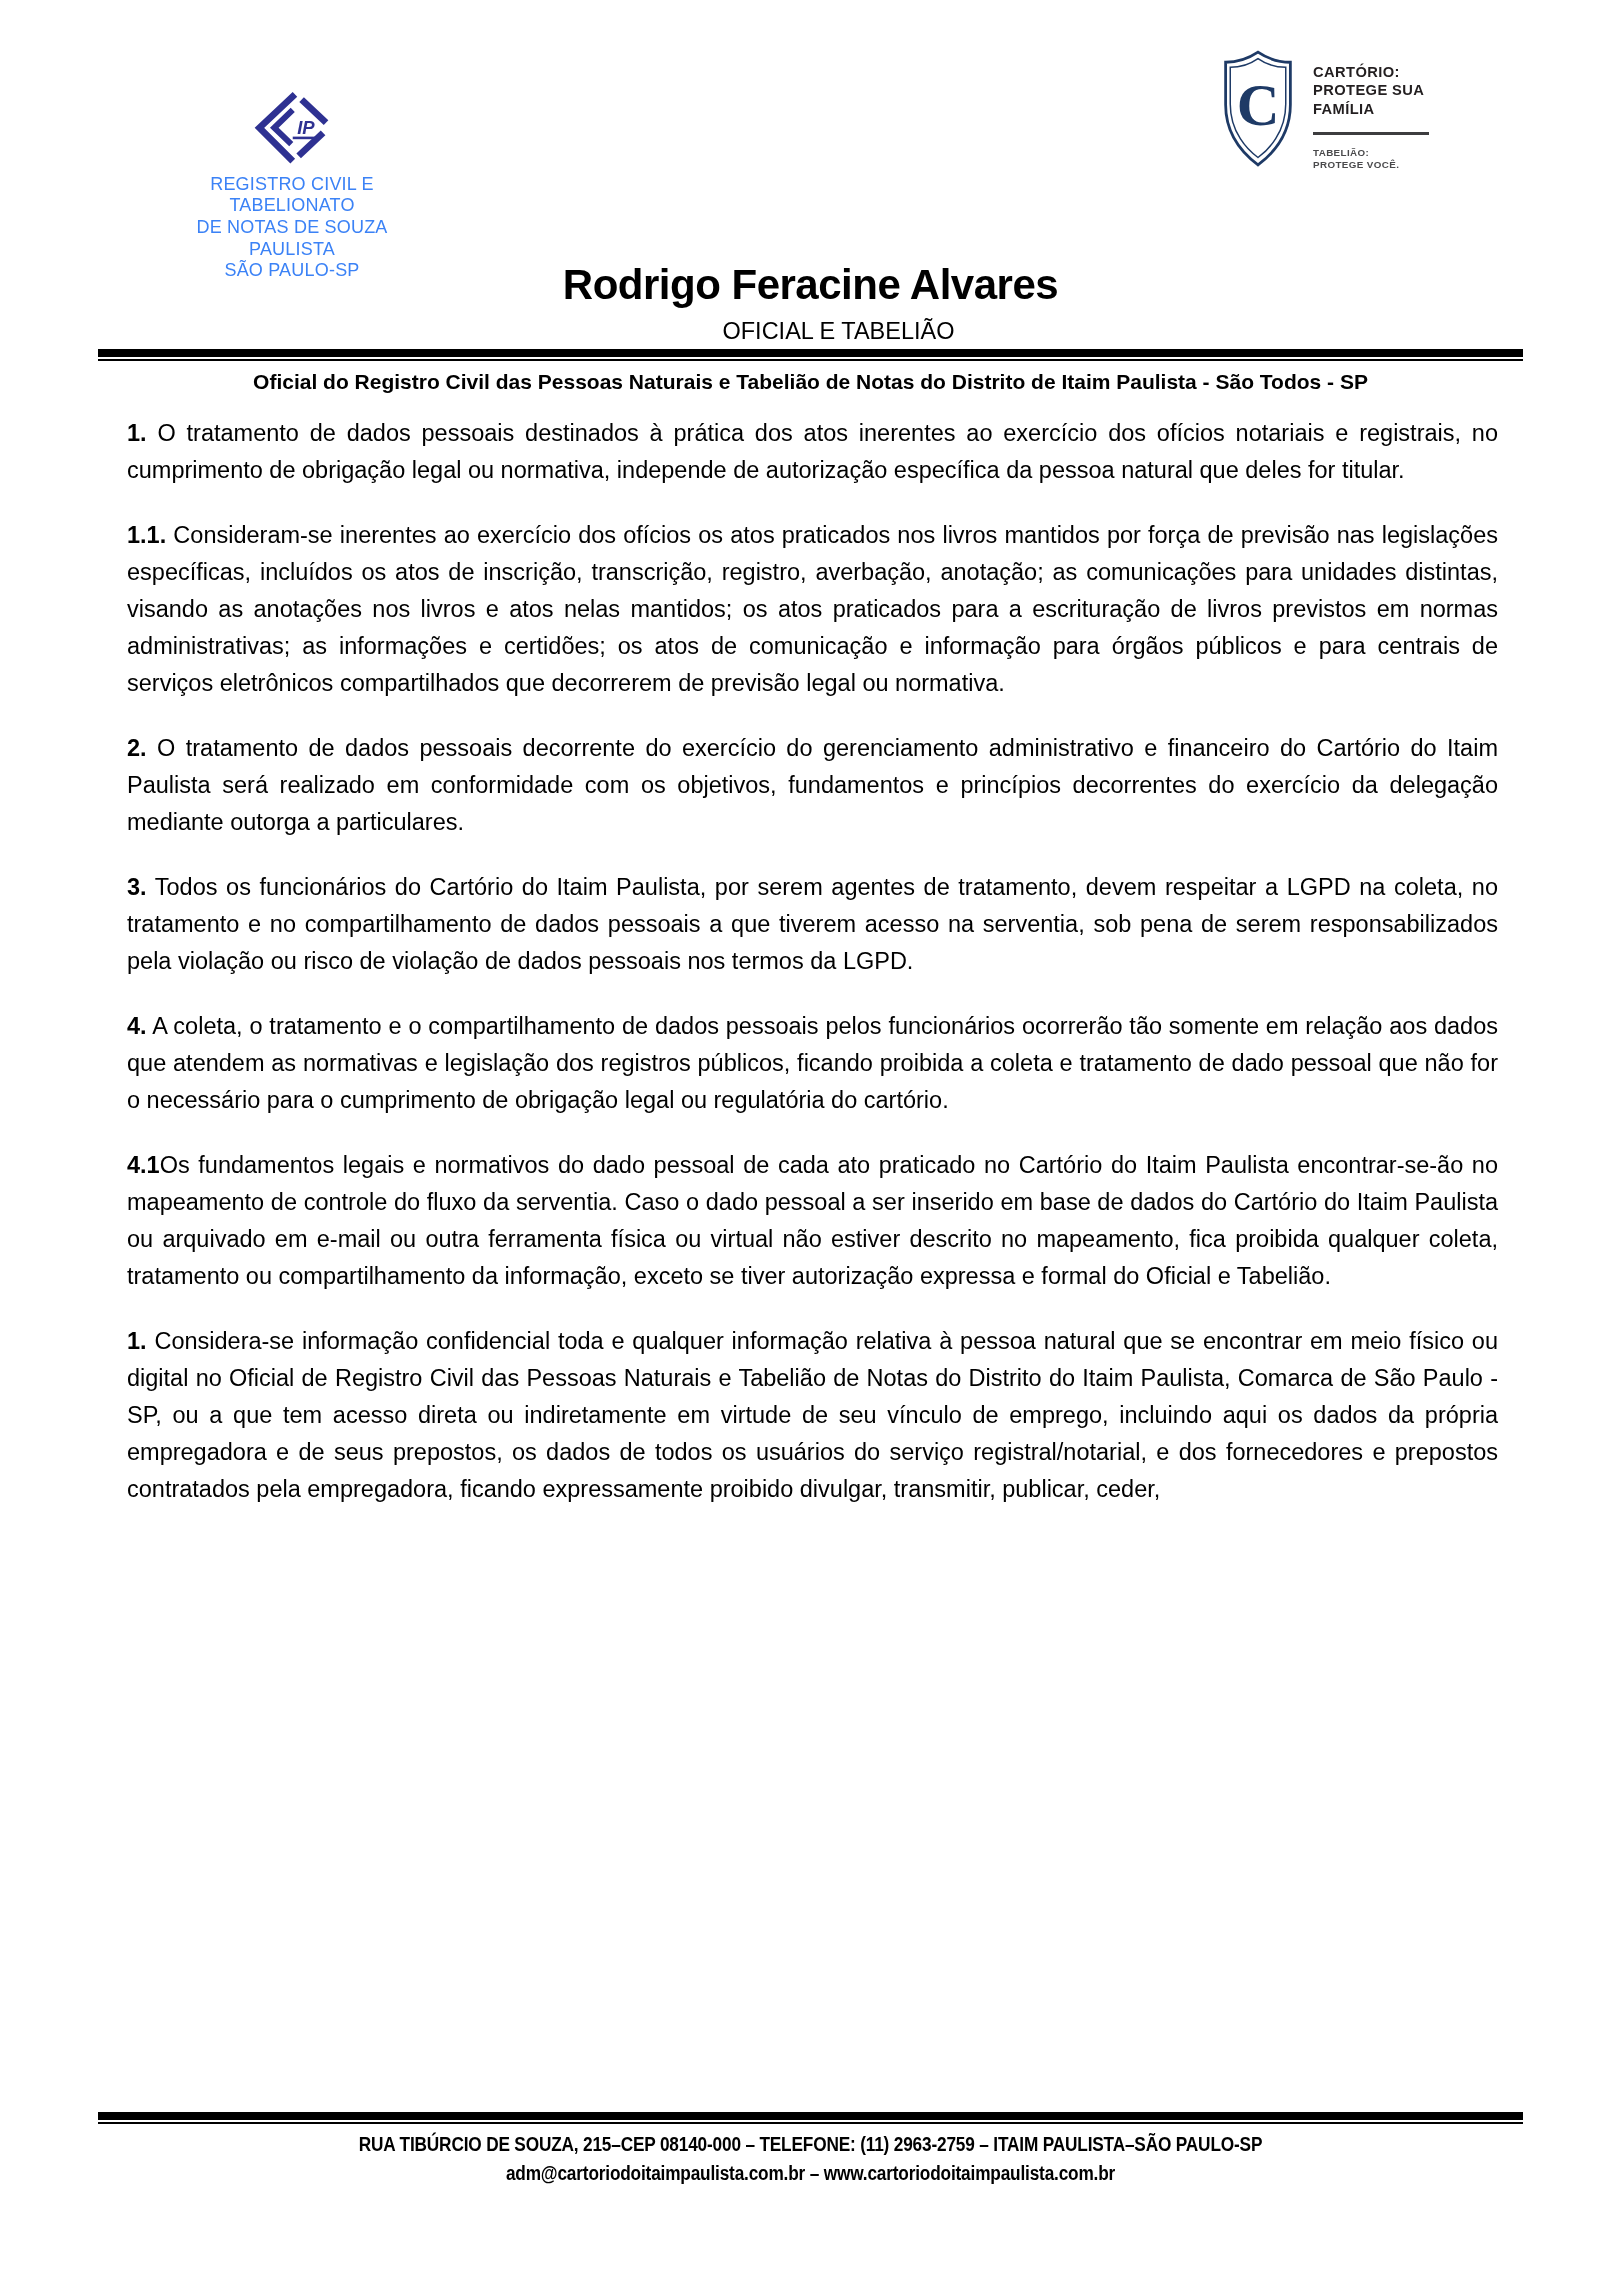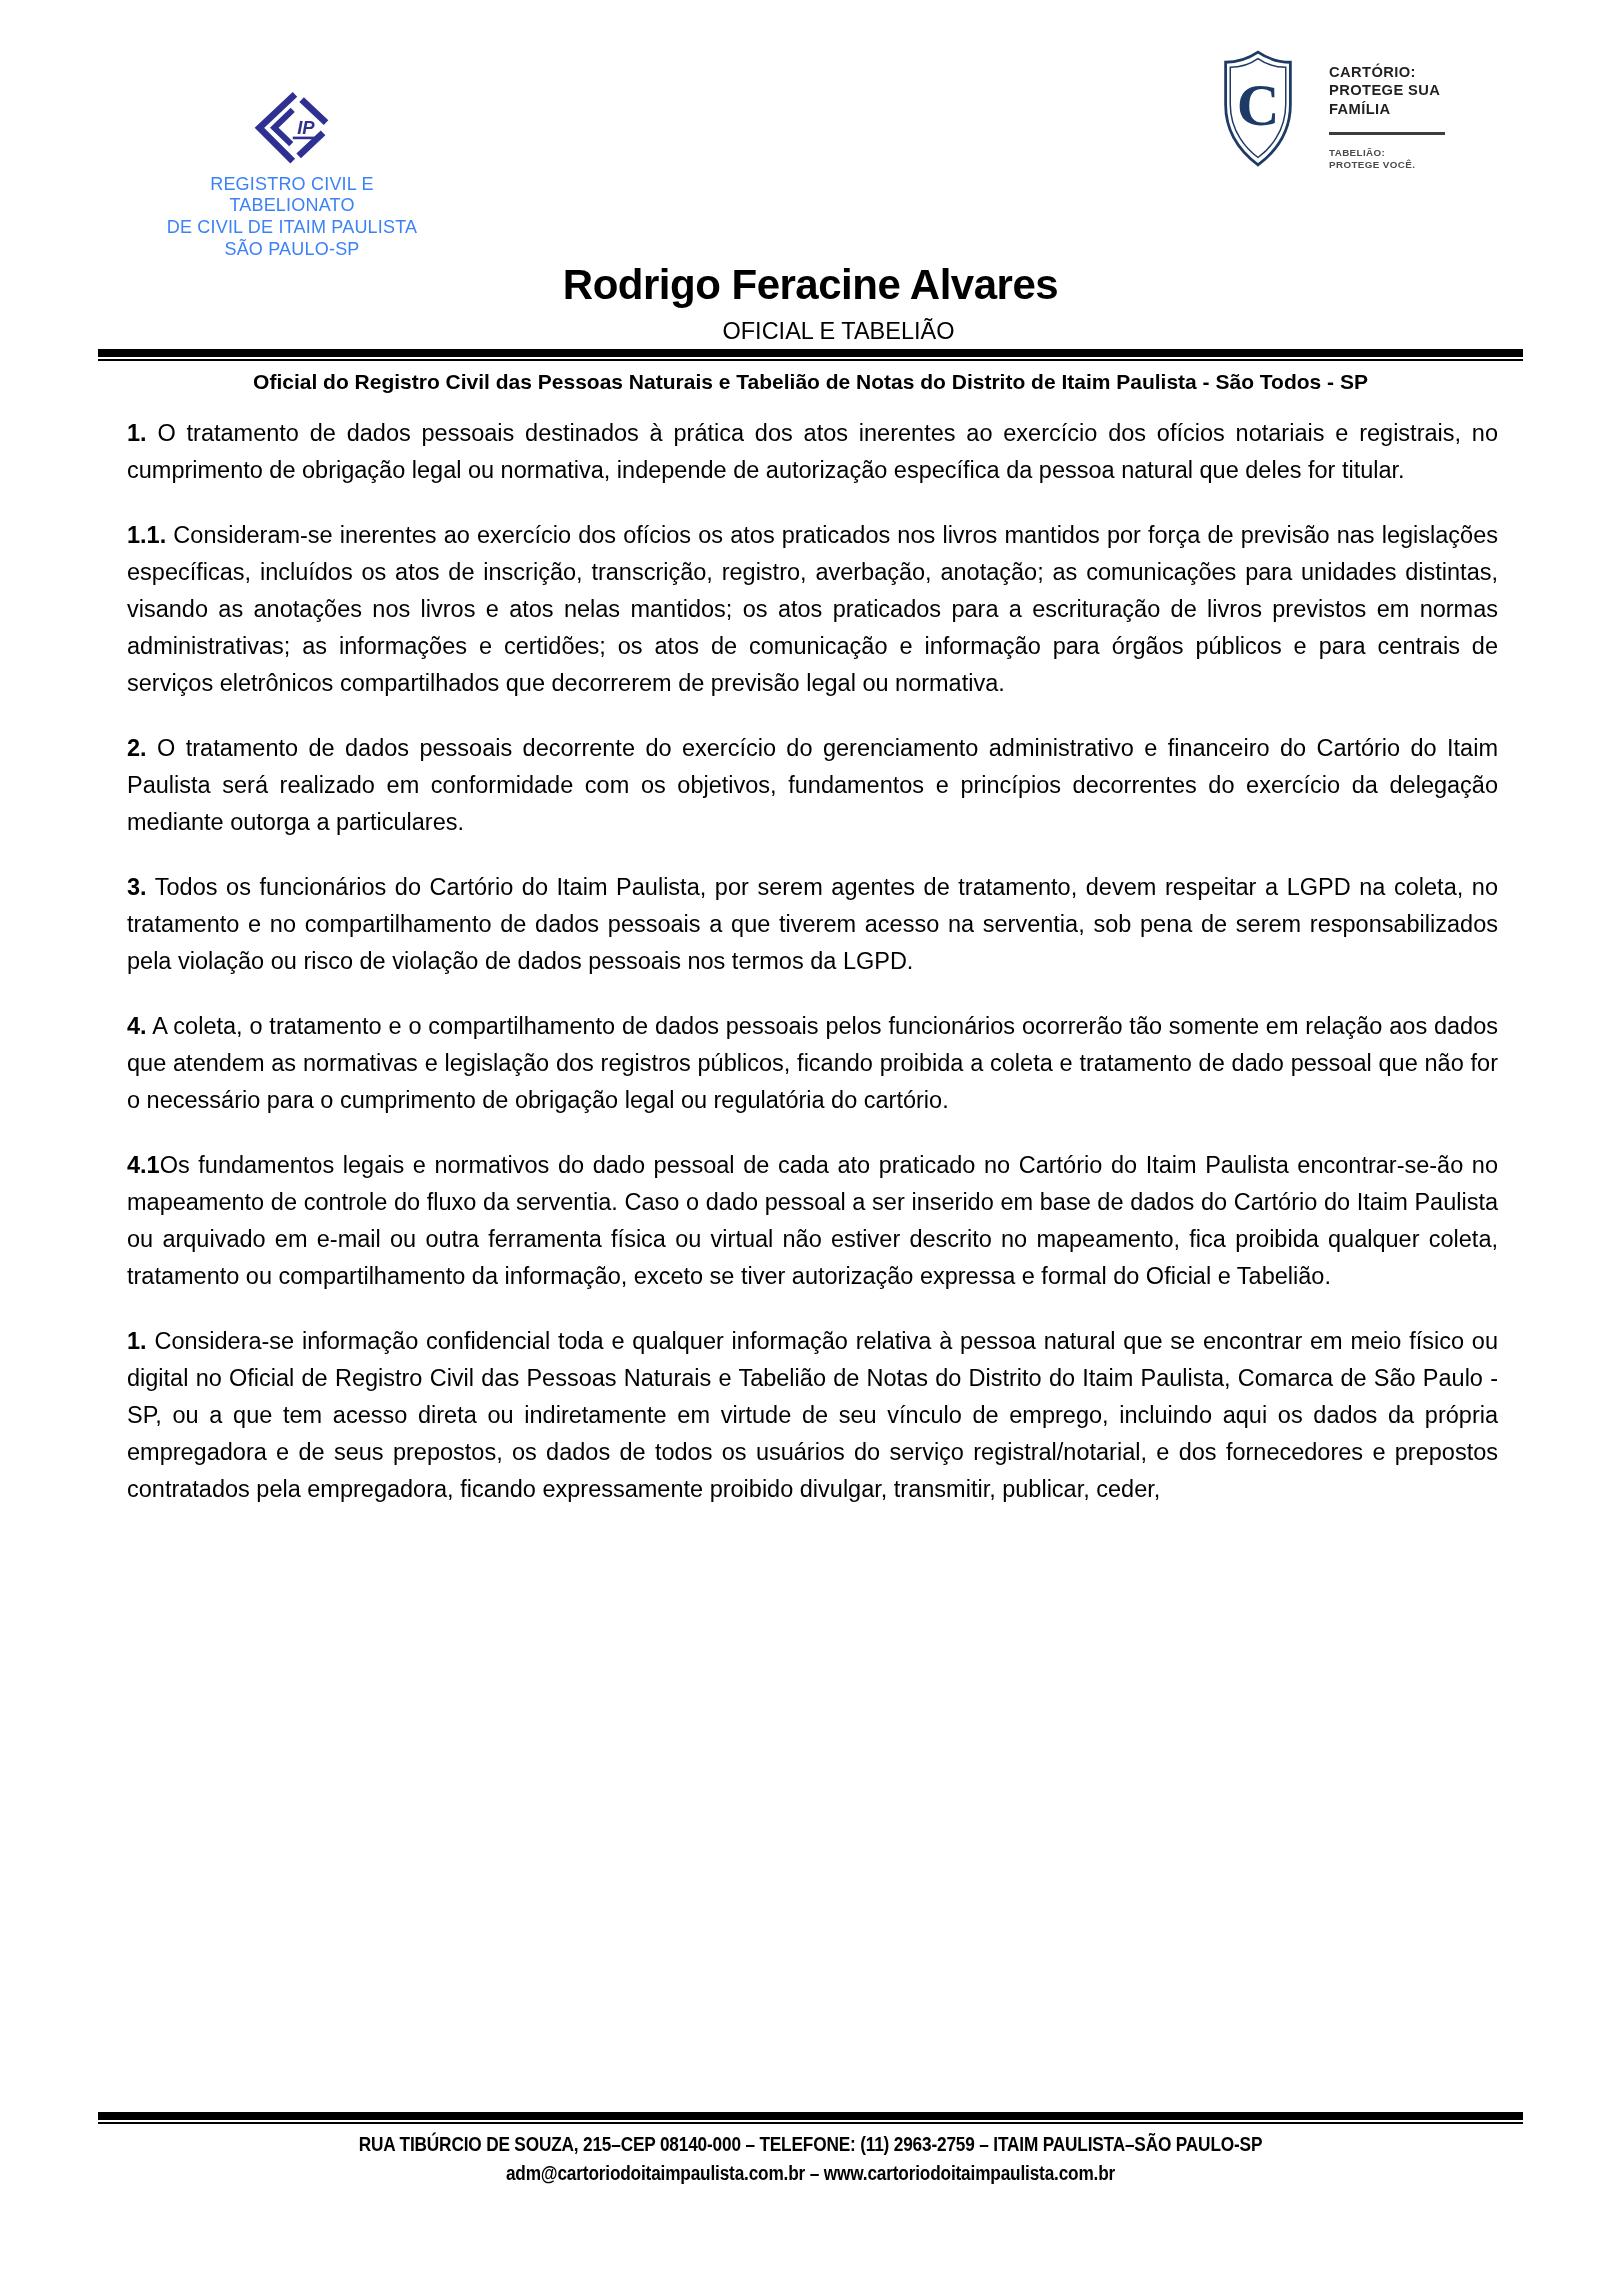--- a/index.html
+++ b/index.html
@@ -11,21 +11,21 @@
     color:#000;
     overflow:hidden;
   }
   
   .logo-left{position:absolute;left:155px;top:90px;width:274px;text-align:center;}
   .logo-left .mark{display:block;margin:0 auto 9.8px auto;}
   .logo-left .org-line{font-weight:normal;font-size:18px;line-height:21.6px;color:#3b82f6;letter-spacing:0.2px;}
   
   .logo-right{position:absolute;left:1221px;top:45px;display:flex;align-items:flex-start;}
   .logo-right .shield{flex:0 0 auto;}
-  .logo-right .txt{margin-left:34px;padding-top:17.6px;}
+  .logo-right .txt{margin-left:18px;padding-top:17.6px;}
   .logo-right .tag{font-weight:bold;font-size:14.7px;line-height:18.6px;color:#231f20;letter-spacing:0.4px;}
   .logo-right .sep{width:116px;height:2.9px;background:#3d3d3f;margin:13.7px 0 11.8px 0;}
   .logo-right .sub{font-weight:bold;font-size:9.8px;line-height:12.7px;color:#4a4a4c;letter-spacing:0.4px;}
   
   .doc-title{position:absolute;top:261px;left:0;width:100%;text-align:center;font-size:42px;font-weight:bold;letter-spacing:-0.5px;}
   .doc-subtitle{position:absolute;top:318px;left:0;width:100%;text-align:center;font-size:23.5px;font-weight:normal;padding-left:28px;}
   .double-rule{height:2px;border-top:8.8px solid #000;border-bottom:2.9px solid #000;}
   .rule-top{position:absolute;top:349px;left:98px;right:98px;}
   .office-line{position:absolute;top:370px;left:0;width:100%;text-align:center;font-size:21px;font-weight:bold;}
   
@@ -51,21 +51,21 @@
       <g fill="none" stroke="#2e3192">
         <path d="M54 6 L6 51 L51 96" stroke-width="9"></path>
         <path d="M63 13 L96 44" stroke-width="9"></path>
         <path d="M59 89 L92 58" stroke-width="9"></path>
         <path d="M51 27 L26 51 L49 73" stroke-width="8"></path>
       </g>
       <text x="57" y="59" font-family="Liberation Sans, sans-serif" font-size="25" font-weight="bold" font-style="italic" fill="#2e3192">IP</text>
       <rect x="51" y="63" width="32" height="3.5" fill="#2e3192"></rect>
     </svg>
     <div class="org-line">REGISTRO CIVIL E TABELIONATO</div>
-    <div class="org-line">DE CIVIL DE ITAIM PAULISTA</div>
+    <div class="org-line">DE NOTAS DE SOUZA PAULISTA</div>
     <div class="org-line">SÃO PAULO-SP</div>
   </div>
 
   <div class="logo-right">
     <svg class="shield" width="74" height="127" viewBox="0 0 80 132" aria-hidden="true">
       <g fill="none" stroke="#1e3a66">
         <path d="M40 5 C52 13 64 16 75 16 L75 62 C75 97 52 118 40 127 C28 118 5 97 5 62 L5 16 C16 16 28 13 40 5 Z" stroke-width="3"></path>
         <path d="M40 12 C50 19 61 21.5 70 21.5 L70 61 C70 92 51 111 40 119 C29 111 10 92 10 61 L10 21.5 C19 21.5 30 19 40 12 Z" stroke-width="1.6"></path>
       </g>
       <text x="40" y="84" text-anchor="middle" font-family="Liberation Serif, DejaVu Serif, serif" font-size="64" font-weight="bold" fill="#1e3a66">C</text>

